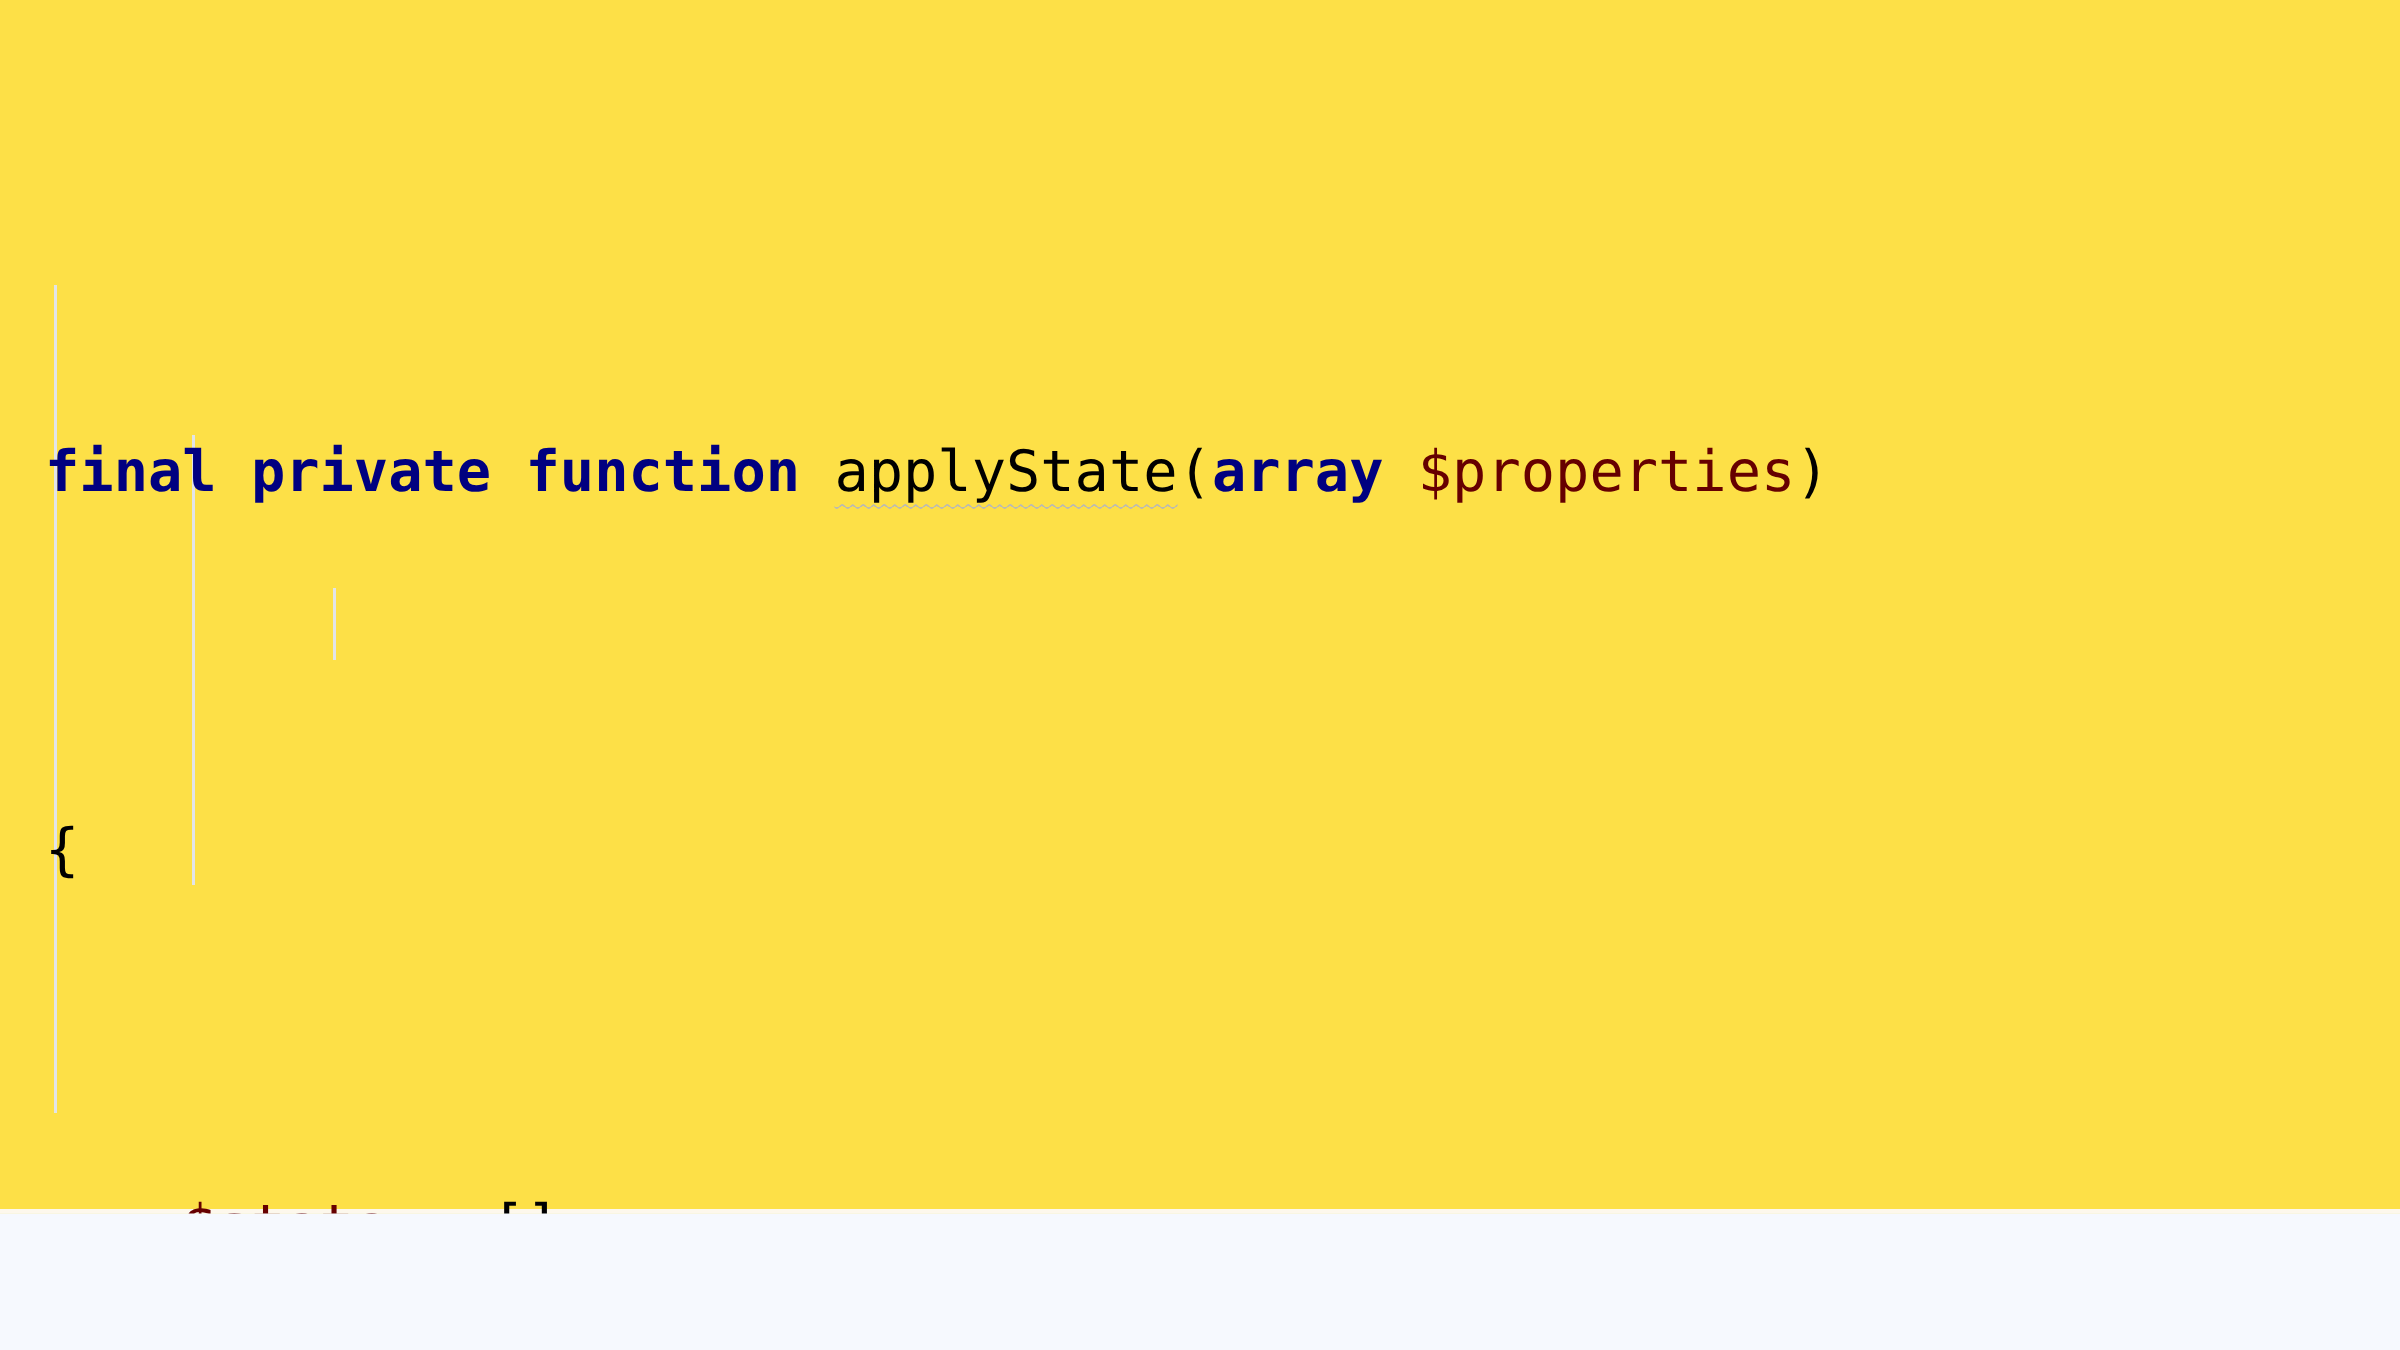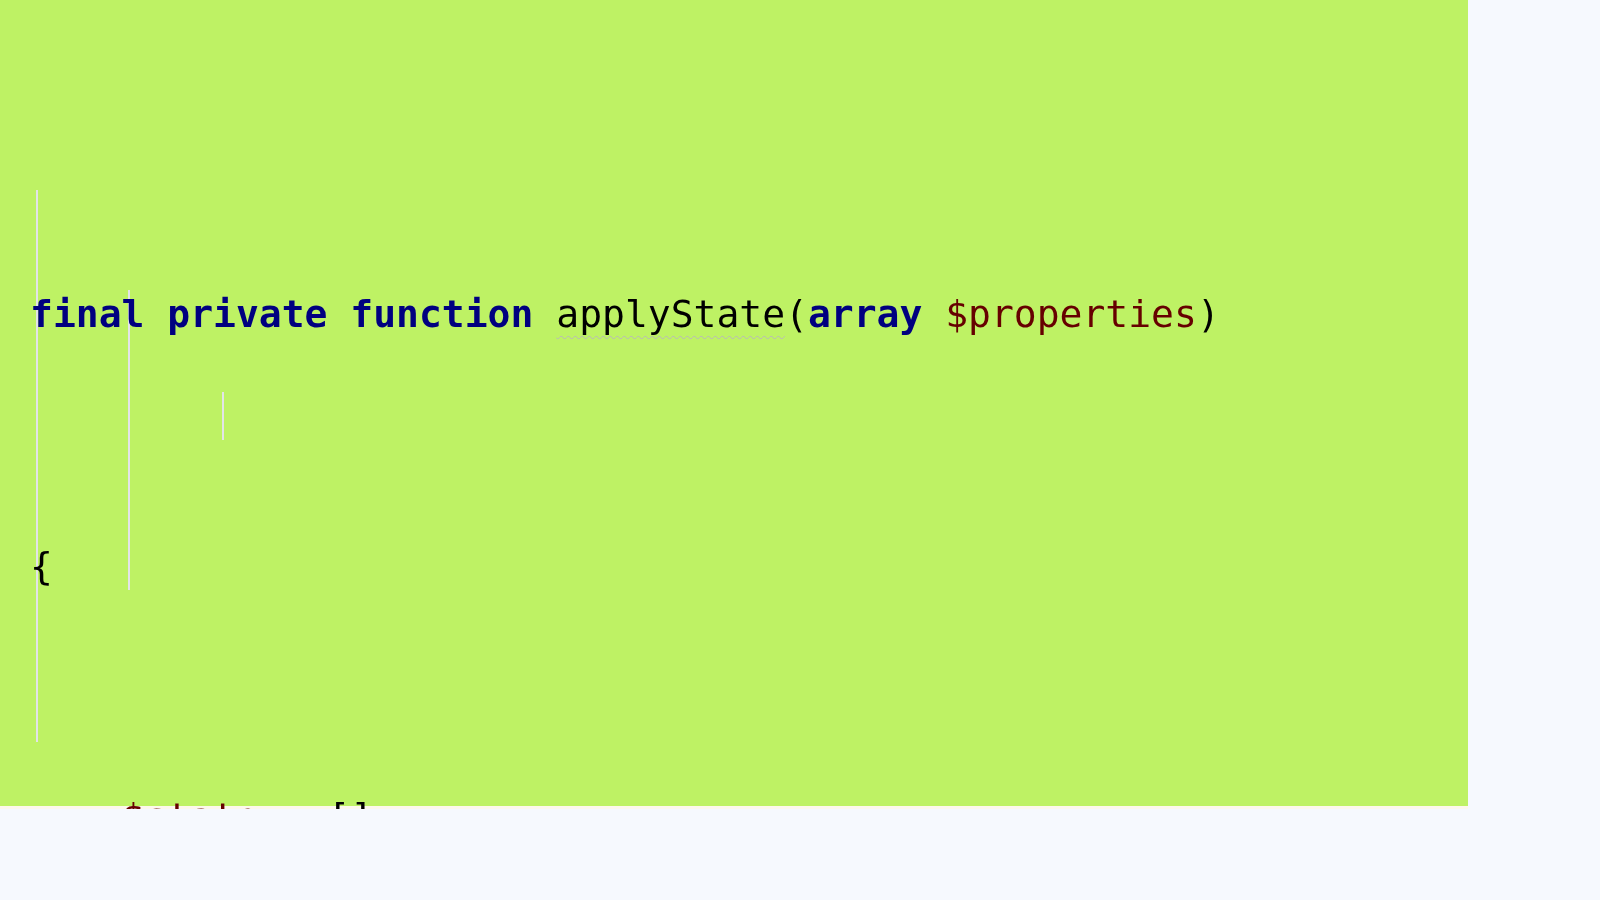--- a/index.html
+++ b/index.html
@@ -2,22 +2,22 @@
 <html><head>
 <meta charset="utf-8">
 <style>
   html, body { margin: 0; padding: 0; }
   body {
     width: 1600px; height: 900px; overflow: hidden;
     background: #f6f9fe;
     position: relative;
   }
   .editor {
-    position: absolute; left: 0; top: 0; width: 1468px; height: 806px;
-    background: #bef264;
+    position: absolute; left: 0; top: 0; width: 1600px; height: 806px;
+    background: #fde047;
     border-bottom: 3px solid #fdf8ec;
   }
   .code {
     position: absolute; left: 30px; top: 88px;
     font-family: "DejaVu Sans Mono", monospace;
     font-size: 38px;
     line-height: 50.3px;
     color: #000000;
     white-space: pre;
     letter-spacing: 0px;

